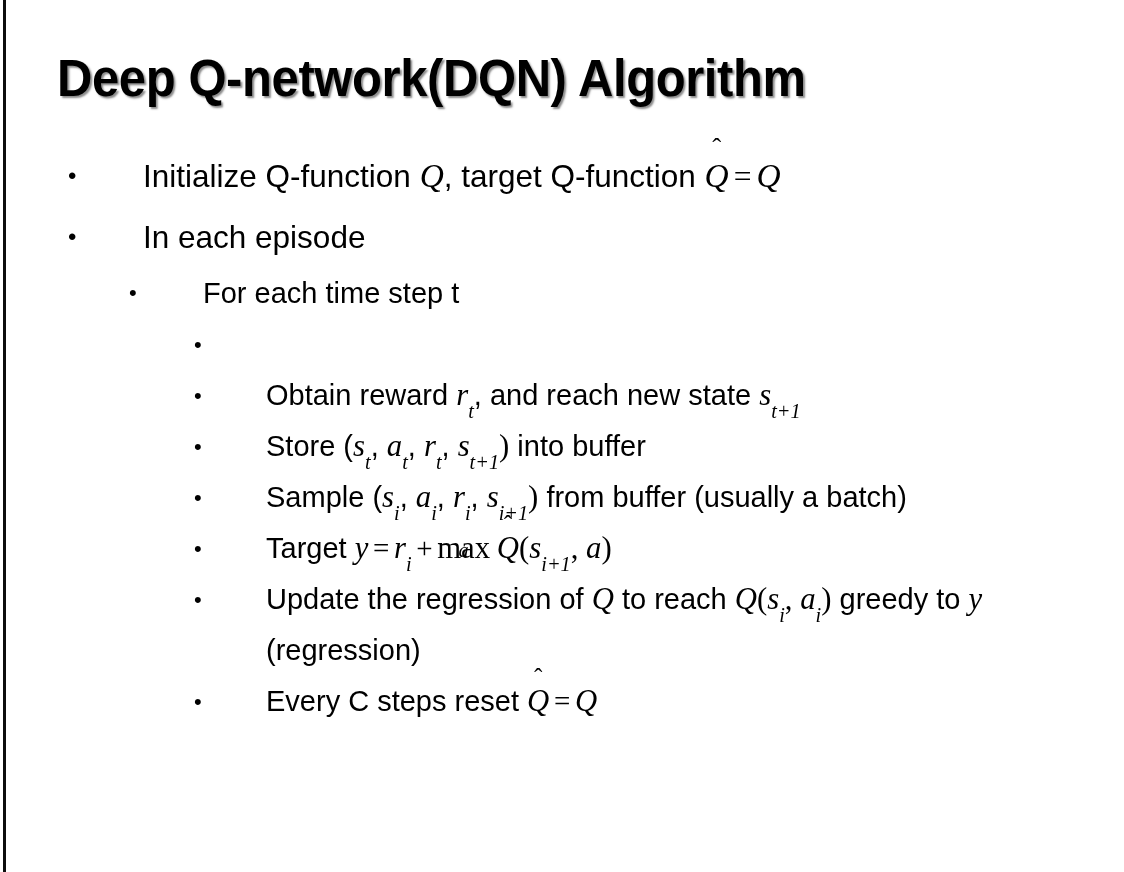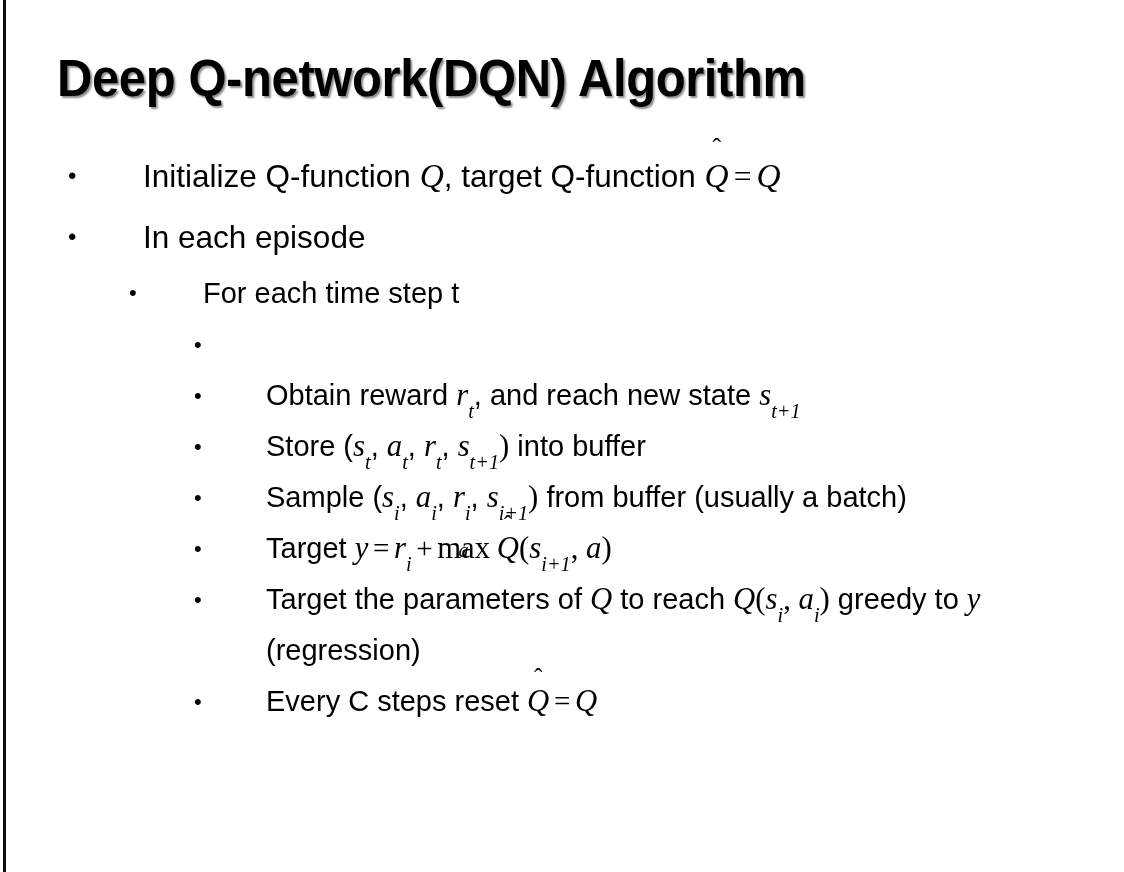--- a/index.html
+++ b/index.html
@@ -198,21 +198,21 @@
       <span class="txt"><span>Sample (</span><span class="m"><span>s</span><sub>i</sub></span><span>, </span><span class="m"><span>a</span><sub>i</sub></span><span>, </span><span class="m"><span>r</span><sub>i</sub></span><span>, </span><span class="m"><span>s</span><sub>i+1</sub></span><span class="mu">)</span><span> from buffer (usually a batch)</span></span>
     </div>
 
     <div class="bullet lv3">
       <span class="dot">•</span>
       <span class="txt"><span>Target </span><span class="m">y</span><span class="op">=</span><span class="m"><span>r</span><sub>i</sub></span><span class="op">+</span><span class="maxop"><span>max</span><span class="lim">a</span></span><span class="m hat" style="margin-left:0.22em"><span class="hatmark">̂</span><span>Q</span></span><span class="mu">(</span><span class="m"><span>s</span><sub>i+1</sub></span><span class="mu">, </span><span class="m">a</span><span class="mu">)</span></span>
     </div>
 
     <div class="bullet lv3">
       <span class="dot">•</span>
-      <span class="txt"><span>Target the parameters of </span><span class="m">Q</span><span> to reach </span><span class="m">Q</span><span class="mu">(</span><span class="m"><span>s</span><sub>i</sub></span><span class="mu">, </span><span class="m"><span>a</span><sub>i</sub></span><span class="mu">)</span><span> greedy to </span><span class="m">y</span><span> (regression)</span></span>
+      <span class="txt"><span>Update the regression of </span><span class="m">Q</span><span> to reach </span><span class="m">Q</span><span class="mu">(</span><span class="m"><span>s</span><sub>i</sub></span><span class="mu">, </span><span class="m"><span>a</span><sub>i</sub></span><span class="mu">)</span><span> greedy to </span><span class="m">y</span><span> (regression)</span></span>
     </div>
 
     <div class="bullet lv3">
       <span class="dot">•</span>
       <span class="txt"><span>Every C steps reset </span><span class="m hat"><span class="hatmark">̂</span><span>Q</span></span><span class="op">=</span><span class="m">Q</span></span>
     </div>
 
   </div>
 </div>
 

